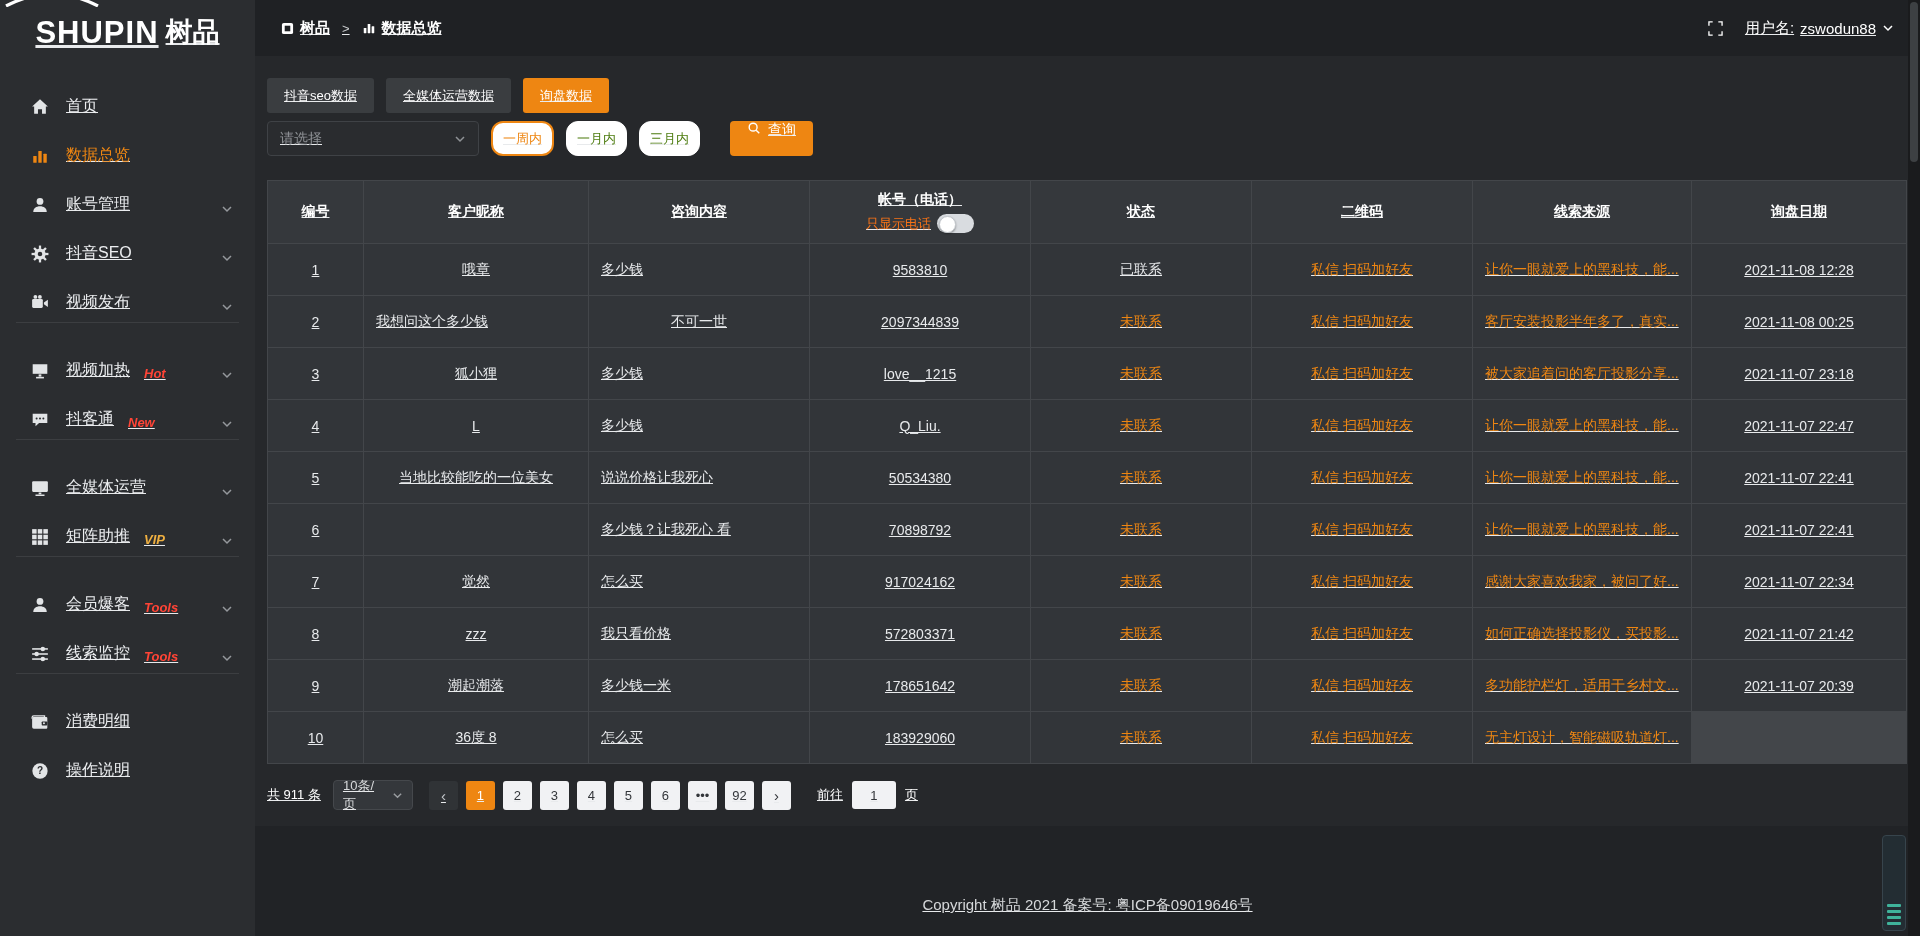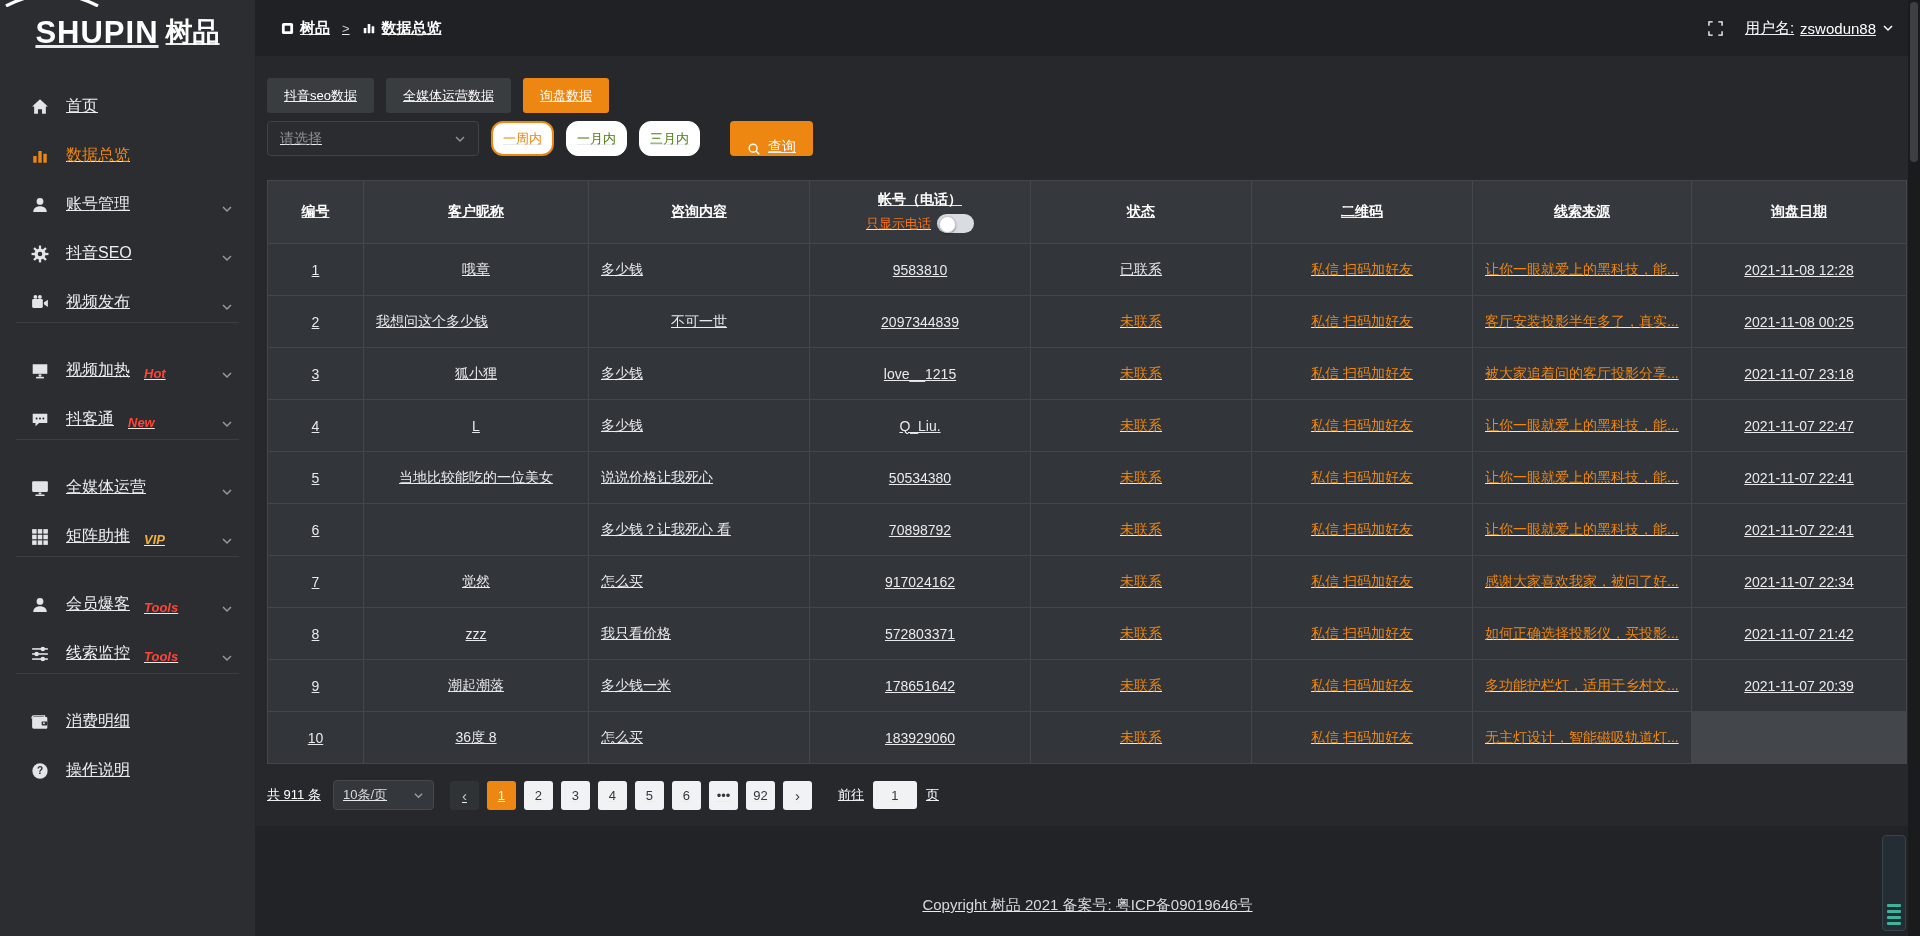--- a/index.html
+++ b/index.html
@@ -54,38 +54,38 @@
   .tab{height:35px;padding:16px 17px;background:#3a3d40;color:#fff;font-size:13px;display:flex;align-items:center;border-radius:3px;cursor:pointer;}
   .tab.active{background:var(--accent);}
 
   
   .filters{display:flex;align-items:center;margin-top:8px;gap:12px;}
   .select{width:212px;height:35px;background:#2a2c2f;border:1px solid #3f4246;border-radius:4px;display:flex;align-items:center;padding:0 12px;color:#8f9296;font-size:14px;cursor:pointer;}
   .select .sel-chev{margin-left:auto;display:flex;color:#8f9296;}
   .btn-period{height:35px;min-width:54px;padding:0 10px;background:#fff;color:#ee8612;font-size:13px;display:flex;align-items:center;justify-content:center;border-radius:12px;border:1px solid #fff;cursor:pointer;}
   .btn-period.plain{color:#4d7c0f;}
   .btn-period.selected{border:2px solid var(--accent);}
-  .btn-search{height:35px;padding:0 17px;margin-left:18px;background:var(--accent);color:#fff;border-radius:4px;display:flex;align-items:flex-end;gap:7px;font-size:14px;cursor:pointer;}
+  .btn-search{height:35px;padding:0 17px;margin-left:18px;background:var(--accent);color:#fff;border-radius:4px;display:flex;align-items:flex-start;gap:7px;font-size:14px;cursor:pointer;}
 
   
   .table-wrap{margin-top:24px;}
   .table{display:grid;grid-template-columns:95px 224px 220px 220px 220px 220px 218px 214px;gap:1px;background:var(--line);border:1px solid var(--line);width:max-content;}
   .th{background:var(--bg-th);min-height:62px;display:flex;flex-direction:column;align-items:center;justify-content:center;color:#fff;font-size:14px;font-weight:700;gap:5px;padding:6px 8px;}
   .td{background:var(--bg-cell);height:51px;display:flex;align-items:center;justify-content:center;color:#e8eaec;font-size:14px;padding:0 12px;overflow:hidden;white-space:nowrap;}
   .td.left{justify-content:flex-start;}
   .td.orange{color:var(--accent);cursor:pointer;}
   .status-pending{color:var(--accent);}
   .toggle-row{display:flex;align-items:center;gap:6px;font-weight:400;font-size:13px;color:#f97316;}
   .switch{width:37px;height:19px;border-radius:10px;background:#d9dce0;position:relative;cursor:pointer;flex:none;}
   .switch::after{content:"";position:absolute;left:2px;top:2px;width:15px;height:15px;border-radius:50%;background:#fff;border:1px solid #c2c6cb;box-shadow:0 1px 2px rgba(0,0,0,.35);}
 
   
   .pagination{display:flex;align-items:center;margin-top:16px;gap:8px;color:#fff;font-size:13px;}
   .pg-total{margin-right:4px;}
-  .page-size{width:101px;height:30px;background:#34373b;border:1px solid #45484c;border-radius:4px;display:flex;align-items:center;padding:0 9px;gap:6px;color:#d8dadc;cursor:pointer;}
+  .page-size{width:80px;height:30px;background:#34373b;border:1px solid #45484c;border-radius:4px;display:flex;align-items:center;padding:0 9px;gap:6px;color:#d8dadc;cursor:pointer;}
   .page-size .sel-chev{margin-left:auto;display:flex;color:#9a9da1;}
   .pg-btn{min-width:29px;height:29px;background:#f1f2f4;color:#33363a;display:flex;align-items:center;justify-content:center;border-radius:3px;font-size:13px;cursor:pointer;padding:0 4px;}
   .pg-btn.active{background:var(--accent);color:#fff;}
   .pg-prev{background:#303336;color:#c3c7cb;margin-left:8px;}
   .pg-arrow{font-size:15px;line-height:1;}
   .goto{display:flex;align-items:center;gap:9px;margin-left:18px;}
   .goto input{width:44px;height:28px;border:none;border-radius:3px;background:#f1f2f4;text-align:center;font-size:13px;color:#33363a;font-family:inherit;}
 
   
   .footer{flex:1;background:var(--bg-page);display:flex;justify-content:center;align-items:flex-start;padding-top:70px;color:#d6d8da;font-size:15px;}

